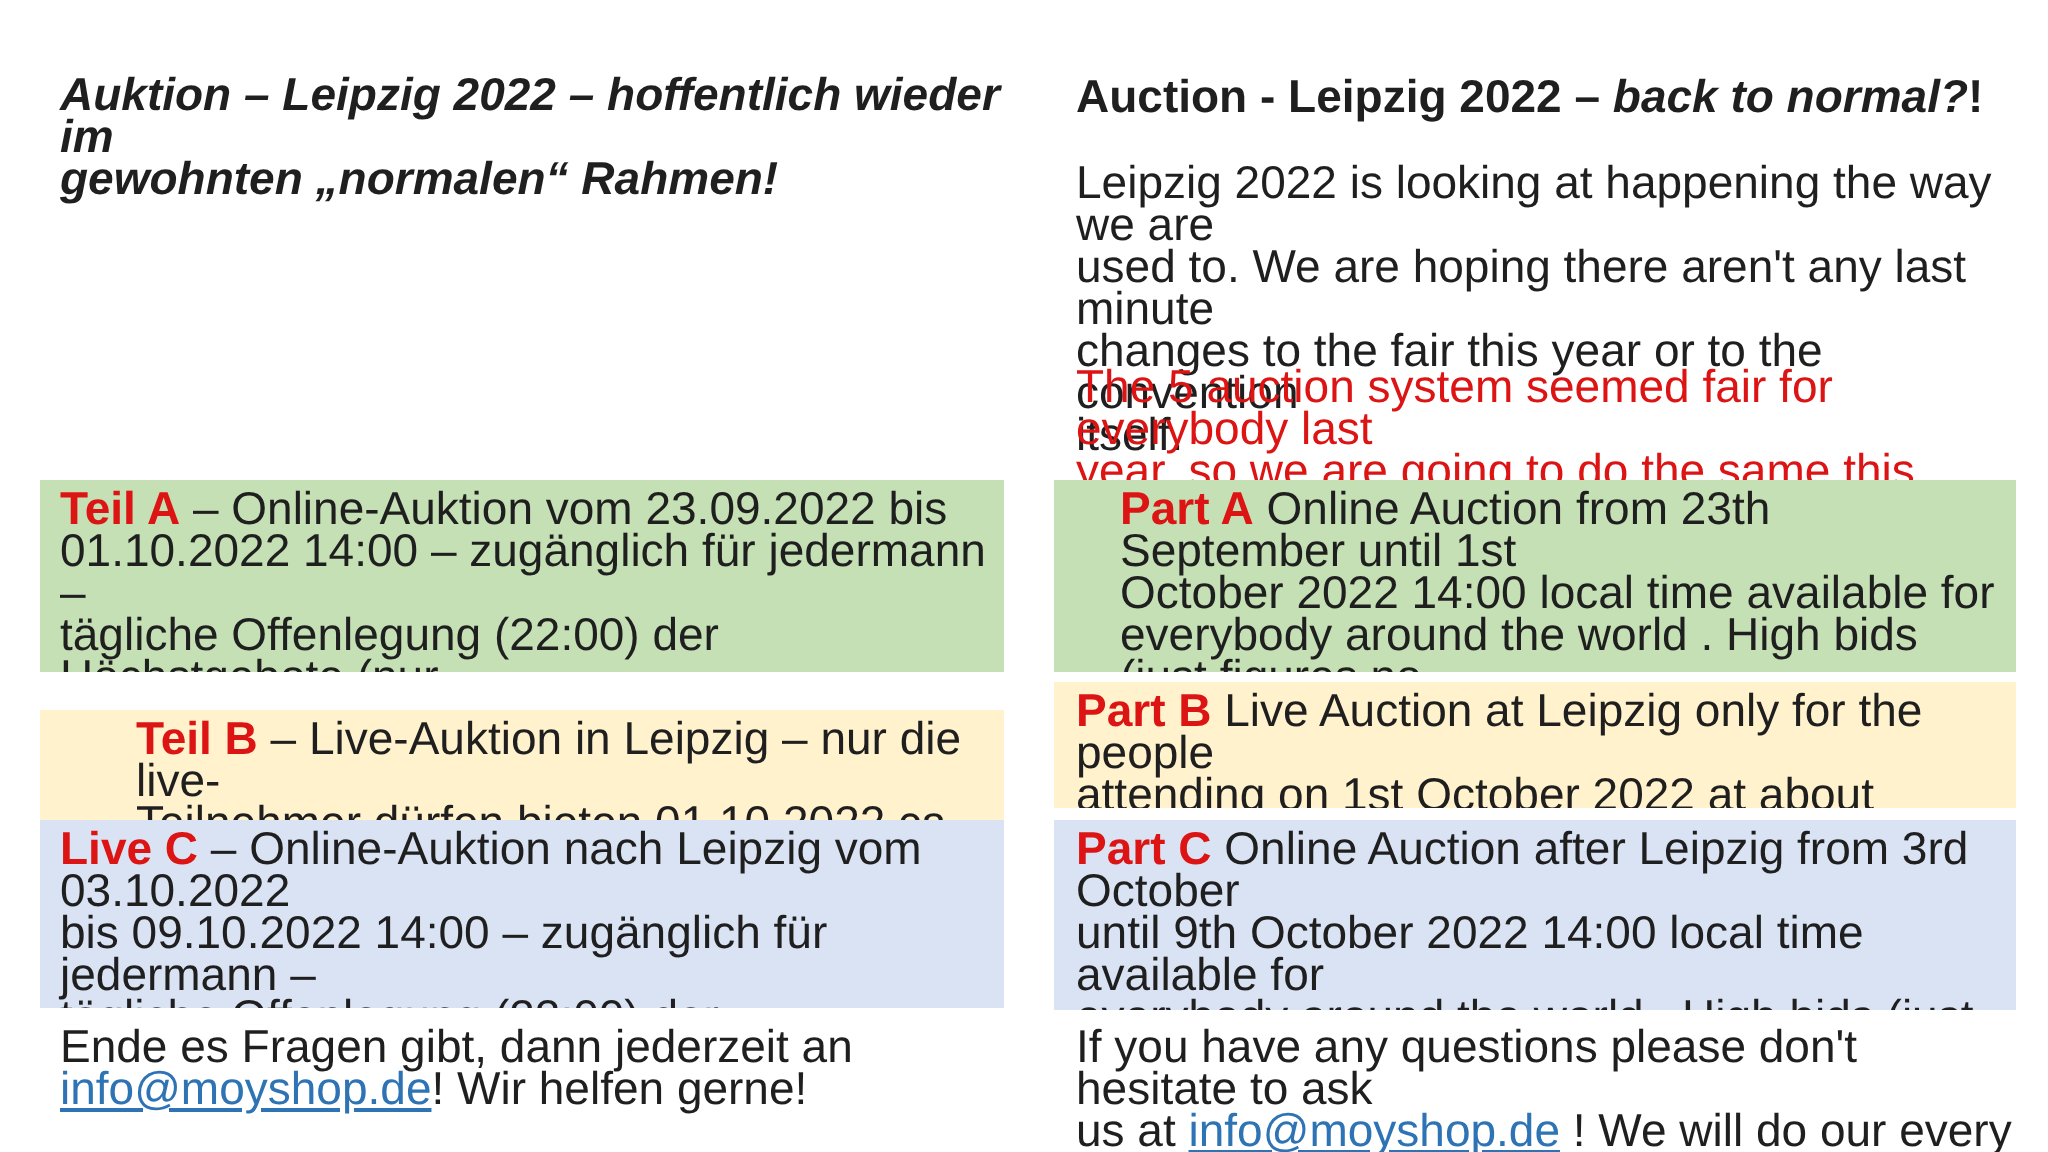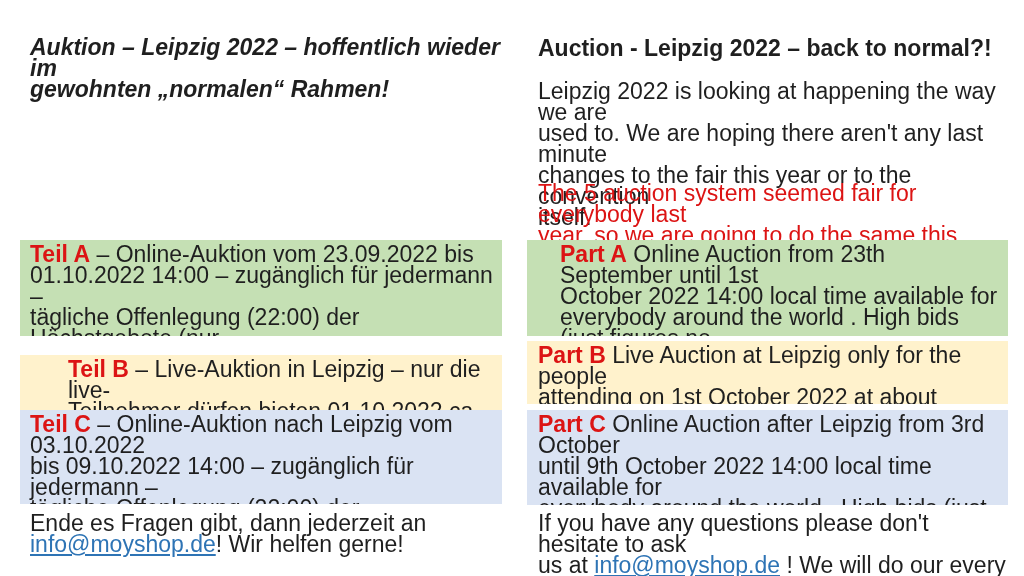--- a/index.html
+++ b/index.html
@@ -22,20 +22,21 @@
     position: absolute;
     white-space: pre-line;
   }
   .heading {
     font-weight: bold;
   }
   .heading.italic-all {
     font-style: italic;
   }
   .heading .it {
+    font-style: italic;
   }
   .highlight {
     color: var(--red, #dc1414);
     font-weight: bold;
   }
   .highlight.normal-weight {
     font-weight: normal;
   }
   .infobox {
     position: absolute;
@@ -71,21 +72,21 @@
 
 
   <div class="infobox green lbox" style="top:240px; height:96px;"><span class="part-label">Teil A</span><span> – Online-Auktion vom 23.09.2022 bis
 01.10.2022 14:00 – zugänglich für jedermann –
 tägliche Offenlegung (22:00) der Höchstgebote (nur
 Summen nicht Namen)</span></div>
 
   <div class="infobox yellow lbox" style="top:355px; height:74px;padding-left:48px;"><span class="part-label">Teil B</span><span> – Live-Auktion in Leipzig – nur die live-
 Teilnehmer dürfen bieten 01.10.2022 ca. 21:00</span></div>
 
-  <div class="infobox blue lbox" style="top:410px; height:94px;"><span class="part-label">Teil C</span><span> – Online-Auktion nach Leipzig vom 03.10.2022
+  <div class="infobox blue lbox" style="top:410px; height:94px;"><span class="part-label">Live C</span><span> – Online-Auktion nach Leipzig vom 03.10.2022
 bis 09.10.2022 14:00 – zugänglich für jedermann –
 tägliche Offenlegung (22:00) der Höchstgebote (nur
 Summen nicht Namen)</span></div>
 
   <div class="block ltext" style="top:513px;"><span>Ende es Fragen gibt, dann jederzeit an
 </span><a class="email-link" href="#">info@moyshop.de</a><span>! Wir helfen gerne!</span></div>
 
   <div class="block heading rtext" style="top:38px;"><span>Auction - Leipzig 2022 – </span><span class="it">back to normal?</span><span>!</span></div>
 
   <div class="block rtext" style="top:81px;">Leipzig 2022 is looking at happening the way we are

